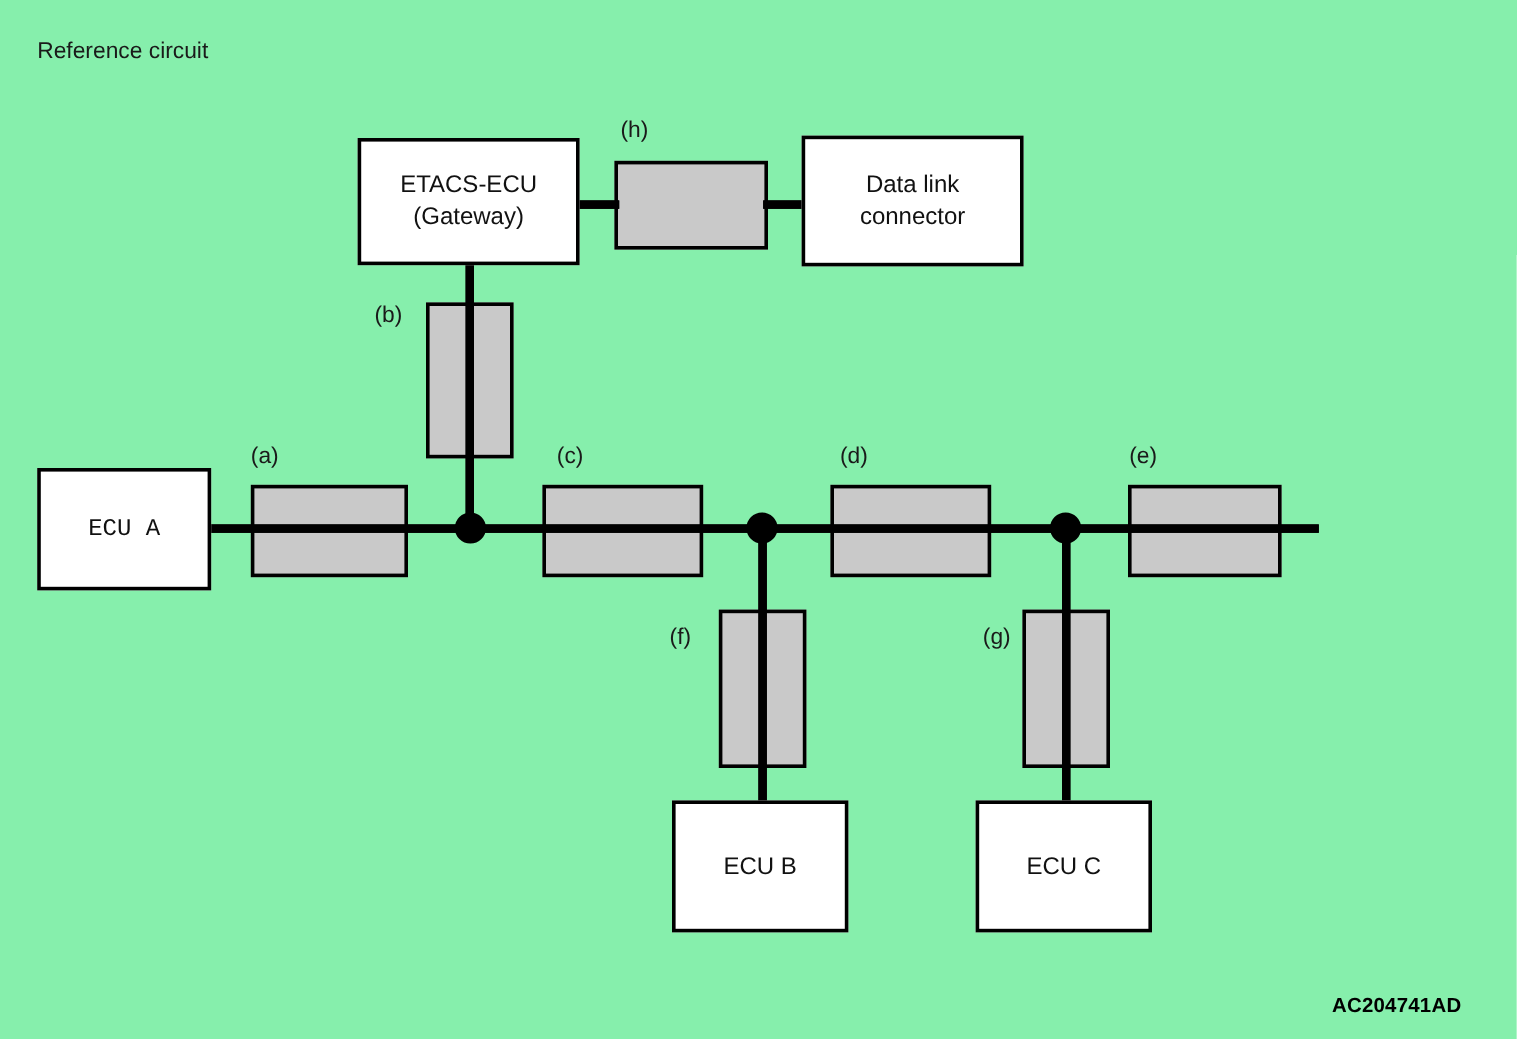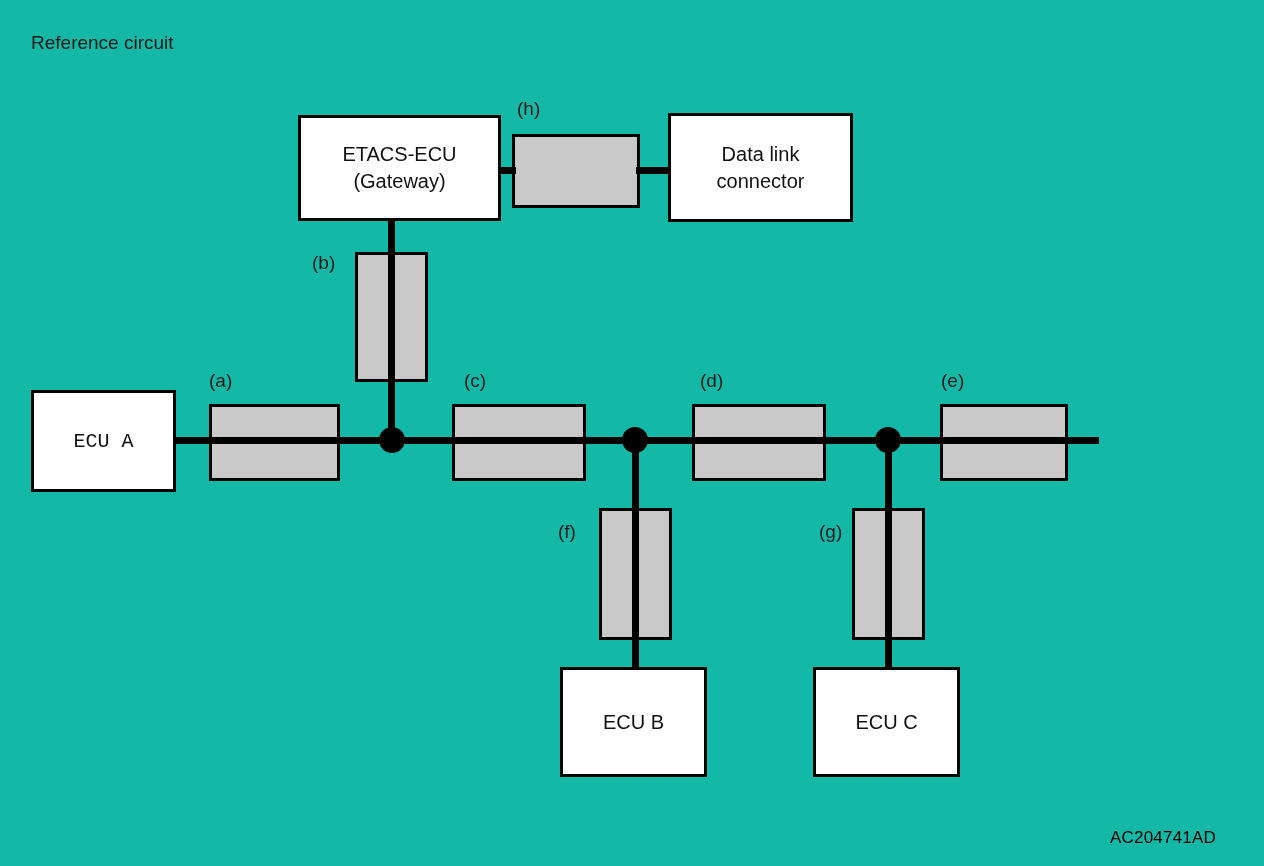--- a/index.html
+++ b/index.html
@@ -8,34 +8,34 @@
     background: #ffffff;
   }
   body {
     font-family: "Liberation Sans", sans-serif;
     color: #000000;
   }
   #canvas {
     position: relative;
     width: 1264px;
     height: 866px;
-    background: #14b8a6;
+    background: #86efac;
     overflow: hidden;
   }
   .caption {
     position: absolute;
     font-size: 19px;
     line-height: 22px;
     color: #1a1a1a;
     white-space: nowrap;
   }
   .idcode {
     position: absolute;
     font-size: 17px;
-    font-weight: normal;
+    font-weight: bold;
     letter-spacing: 0.2px;
     color: #000000;
     white-space: nowrap;
   }
   .ecu-box {
     position: absolute;
     box-sizing: border-box;
     border: 3px solid #000000;
     background: #ffffff;
     display: flex;
@@ -120,21 +120,21 @@
   <div class="wire wire-v" style="left:388px; top:218px; height:226px; z-index:3;"></div>
   <div class="wire wire-v" style="left:632px; top:437px; height:235px; z-index:3;"></div>
   <div class="wire wire-v" style="left:885px; top:437px; height:235px; z-index:3;"></div>
   <div class="wire wire-h" style="left:480px; top:167px; width:36px; z-index:3;"></div>
   <div class="wire wire-h" style="left:636px; top:167px; width:36px; z-index:3;"></div>
 
   <div class="junction" style="left:379px; top:427px;"></div>
   <div class="junction" style="left:622px; top:427px;"></div>
   <div class="junction" style="left:875px; top:427px;"></div>
 
-  <div class="ecu-box" style="left:298px; top:115px; width:203px; height:106px;">
+  <div class="ecu-box" style="left:298px; top:115px; width:185px; height:106px;">
     <span class="ecu-label">ETACS-ECU
 (Gateway)</span>
   </div>
 
   <div class="ecu-box" style="left:668px; top:113px; width:185px; height:109px;">
     <span class="ecu-label">Data link
 connector</span>
   </div>
 
   <div class="ecu-box" style="left:31px; top:390px; width:145px; height:102px;font-family:Liberation Mono, monospace;">

